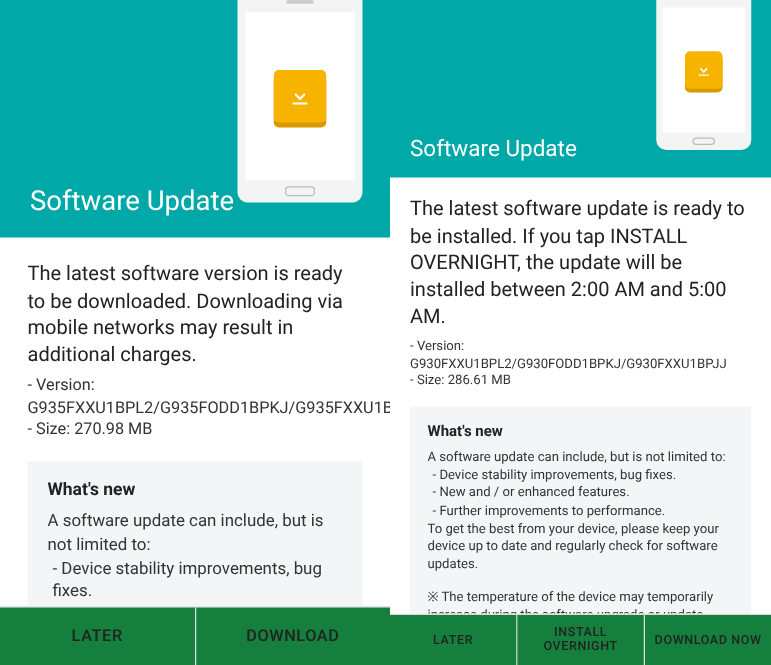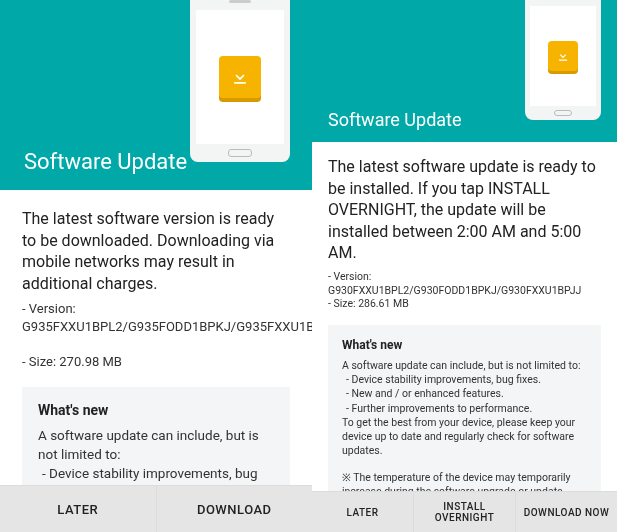--- a/index.html
+++ b/index.html
@@ -86,21 +86,21 @@
     font-size: 12px; font-weight: 500;
   }
 
   .btnbar {
     display: flex;
     border-top: 1px solid #dcdcdc;
     background: #fff;
   }
   .btnbar button {
     flex: 1;
-    background: #e5e5e5;
+    background: #15803d;
     border: none;
     border-right: 1px solid #dcdcdc;
     font-family: inherit;
     font-weight: 500;
     letter-spacing: 0.5px;
     height: 46px;
     cursor: pointer;
     color: #222;
   }
   .screen-left .btnbar button { font-size: 13px; }
@@ -121,21 +121,21 @@
             </svg>
         </div>
       </div>
       <div class="homebtn"></div>
     </div>
     <h1>Software Update</h1>
   </div>
   <div class="content">
     <div class="desc">The latest software version is ready to be downloaded. Downloading via mobile networks may result in additional charges.</div>
     <div class="meta">- Version: G935FXXU1BPL2/G935FODD1BPKJ/G935FXXU1BPJJ</div>
-    <div class="meta" style="margin-top:18px;">- Size: 270.98 MB</div>
+    <div class="meta" style="margin-top:0;">- Size: 270.98 MB</div>
     <div class="card">
       <h3>What's new</h3>
       <div class="line">A software update can include, but is not limited to:</div>
       <div class="line indent"> - Device stability improvements, bug fixes.</div>
       <div class="line indent"> - New and / or enhanced features.</div>
 
     </div>
   </div>
   <div class="btnbar">
     <button>LATER</button>

